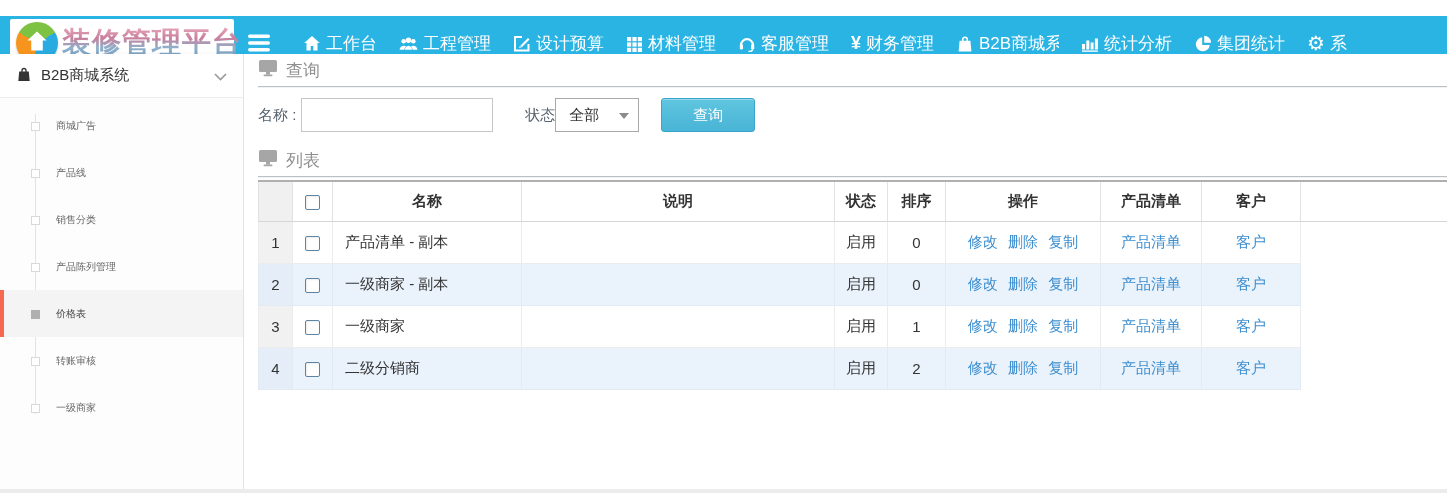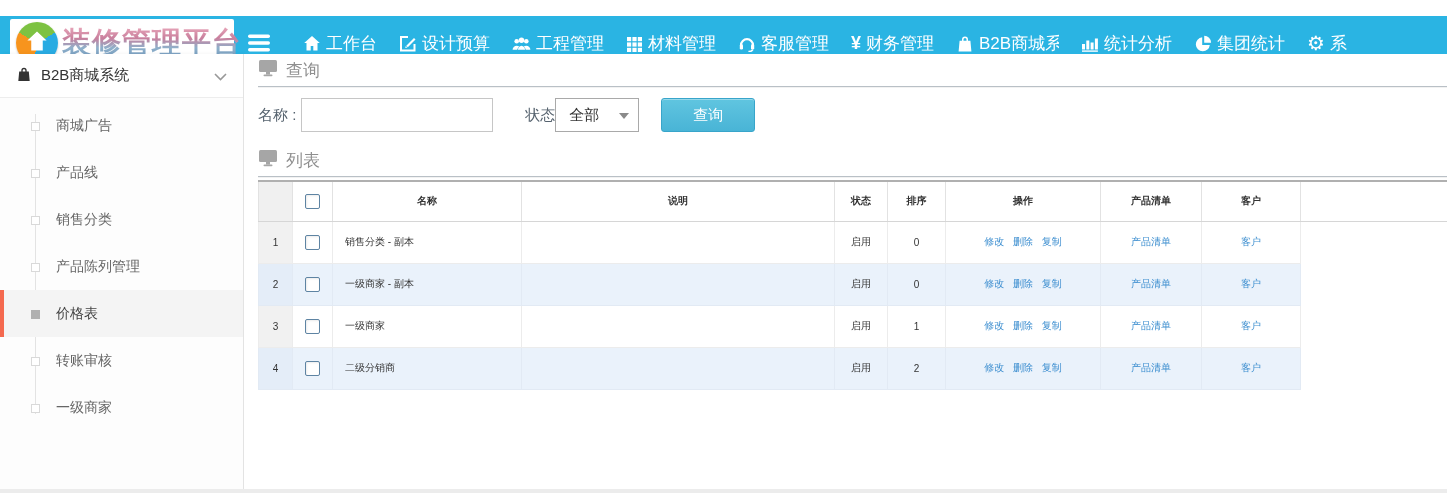--- a/index.html
+++ b/index.html
@@ -33,21 +33,21 @@
 
   
   .sidebar { position:absolute; left:0; top:54px; width:244px; height:439px; background:#fdfdfd;
     border-right:1px solid #e3e3e3; box-shadow:2px 0 4px rgba(0,0,0,.05); }
   .sidebar-header { height:44px; display:flex; align-items:center; gap:9px; padding:0 16px;
     border-bottom:1px solid #ededed; color:#333; font-size:15px; cursor:pointer; background:#fff; }
   .sidebar-header .chev { margin-left:auto; }
   .menu { position:relative; padding-top:4px; }
   .menu::before { content:''; position:absolute; left:35px; top:16px; height:300px; width:1px; background:#e3e3e3; }
   .menu-item { position:relative; height:47px; display:flex; align-items:center; padding-left:56px;
-    color:#666; font-size:14px; cursor:pointer; }
+    color:#666; font-size:10px; cursor:pointer; }
   .menu-item::before { content:''; position:absolute; left:31px; top:50%; margin-top:-4px;
     width:7px; height:7px; background:#fff; border:1px solid #d9d9d9; z-index:1; }
   .menu-item.active { background:#f4f4f4; border-left:4px solid #f4694f; padding-left:52px; color:#444; }
   .menu-item.active::before { left:27px; background:#b0b0b0; border-color:#b0b0b0; }
 
   
   .main { position:absolute; left:244px; top:54px; right:0; bottom:0; background:#fff; padding-left:14px; }
   .section-head { display:flex; align-items:center; gap:8px; height:33px; color:#8f8f8f; font-size:17px;
     border-bottom:1px solid #b9c0c6; box-shadow:0 1px 0 rgba(0,0,0,.05); }
   .form-row { display:flex; align-items:center; height:34px; margin:11px 0 12px; }
@@ -59,21 +59,21 @@
     display:flex; align-items:center; padding:0 13px; font-size:15px; color:#333; cursor:pointer; margin-left:0; }
   .select-caret { position:absolute; right:9px; top:14px; width:0; height:0;
     border-left:5px solid transparent; border-right:5px solid transparent; border-top:6px solid #8a8a8a; }
   .search-btn { width:94px; height:34px; margin-left:22px; cursor:pointer; color:#fff; font-size:15px;
     background:linear-gradient(180deg,#60c5e0,#49b4d6); border:1px solid #38a5ca; border-radius:3px;
     box-shadow:inset 0 1px 0 rgba(255,255,255,.35);
     font-family:"Liberation Sans","DejaVu Sans",sans-serif; }
   .list-head { margin-top:6px; }
 
   
-  table { border-collapse:collapse; table-layout:fixed; width:100%; margin-top:3px; font-size:10px; color:#333; }
+  table { border-collapse:collapse; table-layout:fixed; width:100%; margin-top:3px; font-size:15px; color:#333; }
   thead th { height:40px; background:#fff; font-weight:bold; text-align:center;
     border:1px solid #e2e2e2; border-top:2px solid #b0b0b0; border-bottom:1px solid #d6d6d6; }
   th.col-num { background:#f0f0f0; }
   th.col-filler { border-right:none; }
   tbody td { height:42px; text-align:center; border:1px solid #ececec; background:#fff; }
   tbody tr.even td { background:#eaf2fb; border-color:#e2eaf4; }
   tbody td.cell-num { background:#f1f1f1; color:#333; }
   tbody tr.even td.cell-num { background:#e4edf8; }
   tbody td.cell-name { text-align:left; padding-left:12px; }
   tbody td.cell-filler { background:#fff !important; border:none; }
@@ -109,44 +109,44 @@
       <div class="nav-item">
         <span class="ni">
             <svg width="18" height="17" viewBox="0 0 18 17">
               <path fill="#fff" d="M9 1 1.2 8h2.3v7.5h4.2v-4.6h2.6v4.6h4.2V8h2.3L9 1z"></path>
             </svg>
           </span>
         <span>工作台</span>
       </div>
       <div class="nav-item">
         <span class="ni">
-            <svg width="18" height="17" viewBox="0 0 18 17">
-              <g fill="#fff">
-                <path d="M14.5 9v5.5H3V3h6V1H1v15.5h15.5V9h-2z"></path>
-                <path d="M7.3 10.8 8.8 12.3 16.5 4.6 15 3.1 7.3 10.8z"></path>
-                <path d="M6.2 13.1l2.2-.6-1.6-1.6-.6 2.2z"></path>
-              </g>
-            </svg>
-          </span>
-        <span>设计预算</span>
-      </div>
-      <div class="nav-item">
-        <span class="ni">
             <svg width="19" height="17" viewBox="0 0 19 17">
               <g fill="#fff">
                 <circle cx="4.7" cy="6.2" r="2.3"></circle>
                 <circle cx="14.3" cy="6.2" r="2.3"></circle>
                 <circle cx="9.5" cy="5.2" r="2.7"></circle>
                 <path d="M.6 14.8c0-2.3 1.8-4.1 4.1-4.1.9 0 1.8.3 2.5.9a5.8 5.8 0 0 0-2 3.2H.6z"></path>
                 <path d="M18.4 14.8c0-2.3-1.8-4.1-4.1-4.1-.9 0-1.8.3-2.5.9a5.8 5.8 0 0 1 2 3.2h4.6z"></path>
                 <path d="M5.9 14.8a4.7 4.7 0 0 1 3.6-4 4.7 4.7 0 0 1 3.6 4H5.9z"></path>
               </g>
             </svg>
           </span>
         <span>工程管理</span>
+      </div>
+      <div class="nav-item">
+        <span class="ni">
+            <svg width="18" height="17" viewBox="0 0 18 17">
+              <g fill="#fff">
+                <path d="M14.5 9v5.5H3V3h6V1H1v15.5h15.5V9h-2z"></path>
+                <path d="M7.3 10.8 8.8 12.3 16.5 4.6 15 3.1 7.3 10.8z"></path>
+                <path d="M6.2 13.1l2.2-.6-1.6-1.6-.6 2.2z"></path>
+              </g>
+            </svg>
+          </span>
+        <span>设计预算</span>
       </div>
       <div class="nav-item">
         <span class="ni">
             <svg width="17" height="17" viewBox="0 0 17 17">
               <g fill="#fff">
                 <rect x="1" y="2" width="4.2" height="4.2"></rect>
                 <rect x="6.4" y="2" width="4.2" height="4.2"></rect>
                 <rect x="11.8" y="2" width="4.2" height="4.2"></rect>
                 <rect x="1" y="7.4" width="4.2" height="4.2"></rect>
                 <rect x="6.4" y="7.4" width="4.2" height="4.2"></rect>
@@ -308,21 +308,21 @@
           <th>操作</th>
           <th>产品清单</th>
           <th>客户</th>
           <th class="col-filler"></th>
         </tr>
       </thead>
       <tbody>
         <tr class="odd">
           <td class="cell-num">1</td>
           <td><span class="checkbox"></span></td>
-          <td class="cell-name">销售分类 - 副本</td>
+          <td class="cell-name">产品清单 - 副本</td>
           <td></td>
           <td>启用</td>
           <td>0</td>
           <td>
             <a class="lnk">修改</a>
             <a class="lnk">删除</a>
             <a class="lnk">复制</a>
           </td>
           <td><a class="lnk">产品清单</a></td>
           <td><a class="lnk">客户</a></td>

